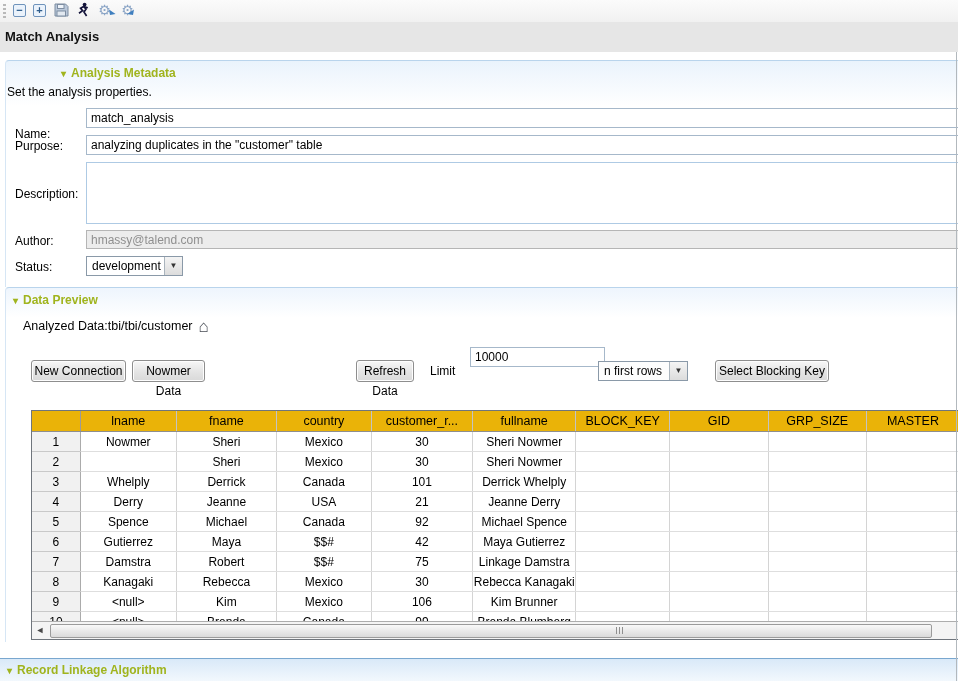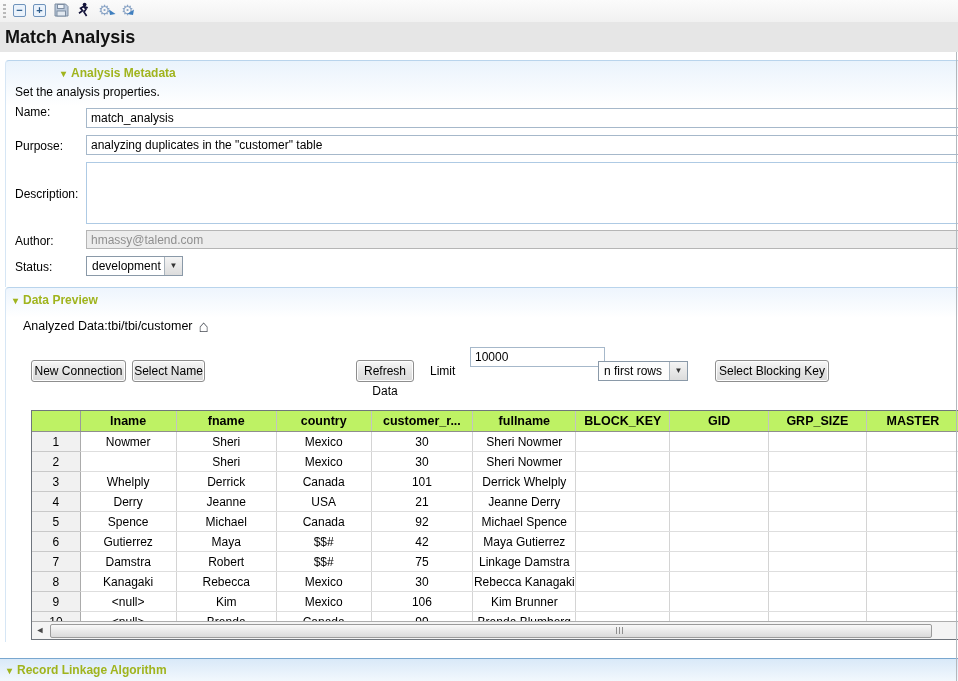--- a/index.html
+++ b/index.html
@@ -15,55 +15,55 @@
   .ticon{position:absolute;top:2px;width:17px;height:17px;text-align:center;cursor:default;}
   .boxicon{box-sizing:border-box;width:13px;height:13px;margin:2px auto 0;
     border:1px solid #6f93bb;background:#eaf2fb;border-radius:2px;
     font-size:11px;line-height:10px;color:#2f5d8c;font-weight:bold;}
   .gear{font-size:14px;line-height:17px;color:#8ba5c6;position:relative;display:block;}
   .gear .arr{position:absolute;width:0;height:0;border:4px solid transparent;bottom:0;}
   .gear .arr.dl{border-top-color:#3f7fbf;right:-1px;transform:rotate(35deg);}
   .gear .arr.dr{border-top-color:#3f7fbf;right:-1px;transform:rotate(-35deg);}
   
   .titlebar{position:absolute;left:0;top:22px;width:958px;height:30px;background:#e6e6e6;
-    font-size:18px;font-weight:bold;line-height:30px;padding-left:5px;box-sizing:border-box;color:#111;}
+    font-size:13px;font-weight:bold;line-height:30px;padding-left:5px;box-sizing:border-box;color:#111;}
   
   .section-head{position:absolute;font-weight:bold;color:#a0b41e;font-size:12px;}
   .tri{color:#a0b41e;font-size:10px;margin-right:5px;}
   .sec-meta{position:absolute;left:5px;top:60px;width:953px;height:227px;box-sizing:border-box;
     border-top:1px solid #b9d4ec;border-left:1px solid #d6e6f5;border-top-left-radius:4px;
     background:linear-gradient(#eaf3fc,#ffffff 45px);}
   .sec-preview{position:absolute;left:5px;top:287px;width:953px;height:355px;box-sizing:border-box;
     border-top:1px solid #b9d4ec;border-left:1px solid #d6e6f5;border-top-left-radius:4px;
     background:linear-gradient(#eef5fd,#ffffff 30px);}
   .sec-rla{position:absolute;left:0;top:658px;width:958px;height:23px;box-sizing:border-box;
     border-top:1px solid #79a7cf;background:linear-gradient(#d9e9f8,#f2f8fd);}
-  .subtitle{position:absolute;left:1px;top:24px;color:#000;margin-left:8px;}
+  .subtitle{position:absolute;left:1px;top:24px;color:#000;}
   
   .flabel{position:absolute;left:9px;}
   .tinput{position:absolute;left:80px;box-sizing:border-box;border:1px solid #a6b8ca;
     background:#fff;font-family:"Liberation Sans",sans-serif;font-size:12px;padding:1px 4px;outline:none;}
   .tinput:disabled,.tinput.disabled{background:#ececec;color:#8f8f8f;border-color:#b5b5b5;}
   .combo{position:absolute;box-sizing:border-box;border:1px solid #8a99a8;background:#fff;
     height:20px;line-height:18px;padding-left:5px;}
   .combo .cbtn{position:absolute;right:0;top:0;bottom:0;width:17px;border-left:1px solid #aab4bd;
     background:linear-gradient(#f4f4f4,#dcdcdc);text-align:center;font-size:8px;line-height:18px;color:#333;}
   
   .btn{position:absolute;height:22px;box-sizing:border-box;border:1px solid #8e8e8e;border-radius:3px;
     background:linear-gradient(#f7f7f7,#e4e4e4 55%,#d9d9d9);text-align:center;line-height:20px;
     font-size:12px;color:#000;box-shadow:inset 0 0 0 1px #fdfdfd;}
   
   .analyzed{position:absolute;left:17px;top:29px;font-size:12.5px;}
   .home-icon{font-size:17px;color:#474c54;vertical-align:-2px;margin-left:6px;font-weight:bold;}
   
   .tablewrap{position:absolute;left:25px;top:122px;width:930px;height:230px;box-sizing:border-box;
     border:1px solid #6f757c;overflow:hidden;background:#fff;}
   .grid{border-collapse:collapse;table-layout:fixed;}
-  .grid th{height:20px;background:#bef264;border-right:1px solid #c3c3c3;border-bottom:1px solid #8e8e8e;
-    font-weight:bold;font-size:12.5px;text-align:center;overflow:hidden;white-space:nowrap;padding:0;}
+  .grid th{height:20px;background:#eab308;border-right:1px solid #c3c3c3;border-bottom:1px solid #8e8e8e;
+    font-weight:normal;font-size:12.5px;text-align:center;overflow:hidden;white-space:nowrap;padding:0;}
   .grid th:first-child{border-right:1px solid #9a9a9a;}
   .grid td{height:19px;border-right:1px solid #d4d4d4;border-bottom:1px solid #dedede;
     text-align:center;font-size:12px;overflow:hidden;white-space:nowrap;padding:0;background:#fff;}
   .grid td.rownum{background:#f1f1f1;border-right:1px solid #ababab;border-bottom:1px solid #c9c9c9;}
   
   .hscroll{position:absolute;left:0;right:0;bottom:0;height:17px;background:#f4f4f4;border-top:1px solid #adadad;}
   .sarrow{position:absolute;left:0;top:1px;width:16px;height:15px;text-align:center;line-height:15px;
     font-size:9px;color:#4a4a4a;}
   .sthumb{position:absolute;left:18px;top:2px;height:12px;width:880px;
     background:linear-gradient(#f9f9f9,#dadada);border:1px solid #9b9b9b;border-radius:2px;}
@@ -106,21 +106,21 @@
     <span class="gear">⚙<span class="arr dr"></span></span>
   </div>
 </div>
 
 <div class="titlebar">Match Analysis</div>
 
 <div class="sec-meta">
   <div class="section-head" style="left:7px;top:5px;margin-left:48px;"><span class="tri">▾</span><span>Analysis Metadata</span></div>
   <div class="subtitle">Set the analysis properties.</div>
 
-  <span class="flabel" style="top:44px">Name:</span>
+  <span class="flabel" style="top:66px">Name:</span>
   <input class="tinput" style="top: 47px; width: 874px; height: 20px;" value="match_analysis">
 
   <span class="flabel" style="top:78px">Purpose:</span>
   <input class="tinput" style="top: 74px; width: 874px; height: 20px;" value="analyzing duplicates in the &quot;customer&quot; table">
 
   <span class="flabel" style="top:126px">Description:</span>
   <textarea class="tinput" style="top: 101px; width: 874px; height: 62px; resize: none; border-color: rgb(174, 202, 228);" value=""></textarea>
 
   <span class="flabel" style="top:173px">Author:</span>
   <input class="tinput disabled" style="top: 169px; width: 874px; height: 19px;" disabled="" value="hmassy@talend.com">
@@ -133,21 +133,21 @@
 </div>
 
 <div class="sec-preview">
   <div class="section-head" style="left:7px;top:5px;"><span class="tri">▾</span><span>Data Preview</span></div>
 
   <div class="analyzed">
     <span>Analyzed Data:tbi/tbi/customer</span><span class="home-icon">⌂</span>
   </div>
 
   <div class="btn" style="left:25px;top:72px;width:95px">New Connection</div>
-  <div class="btn" style="left:126px;top:72px;width:73px">Select Name</div>
+  <div class="btn" style="left:126px;top:72px;width:73px">Nowmer Data</div>
   <div class="btn" style="left:350px;top:72px;width:58px">Refresh Data</div>
   <span style="position:absolute;left:424px;top:76px">Limit</span>
   <input class="tinput" style="left: 464px; top: 59px; width: 135px; height: 20px;" value="10000">
   <div class="combo" style="left:592px;top:73px;width:90px;background:#fdfdfd">
     <span>n first rows</span>
     <span class="cbtn">▼</span>
   </div>
   <div class="btn" style="left:709px;top:72px;width:114px">Select Blocking Key</div>
 
   <div class="tablewrap">

